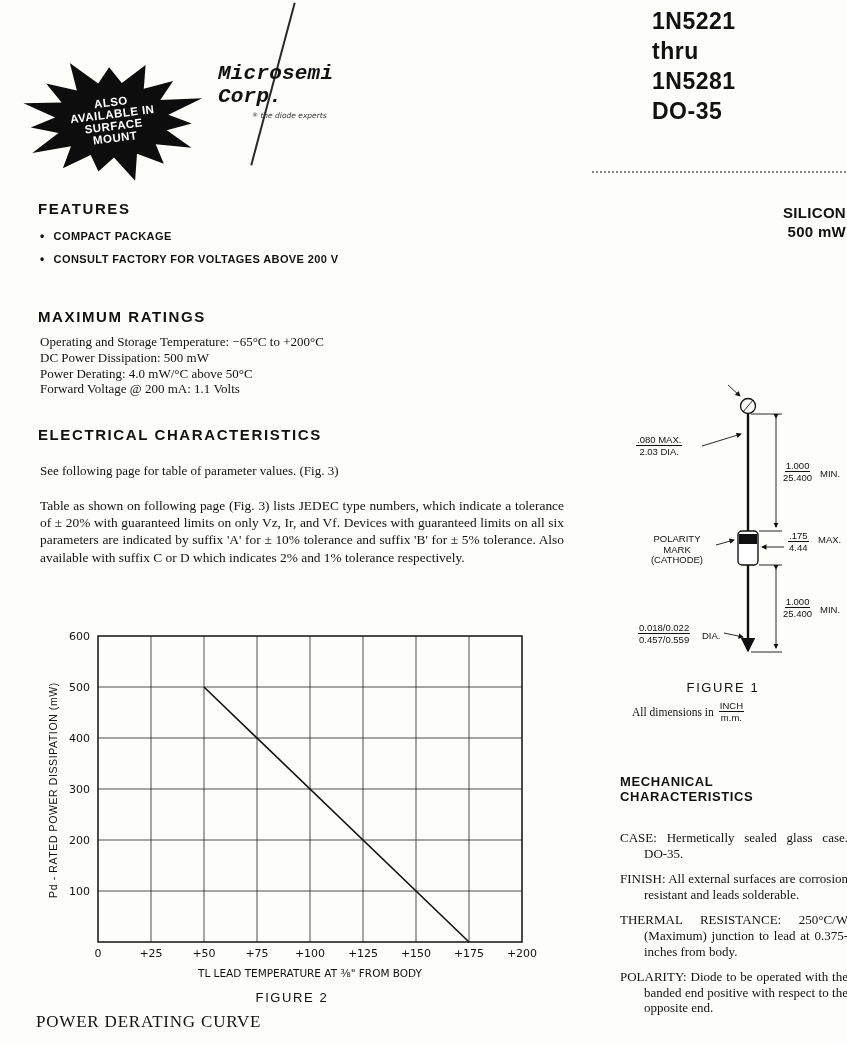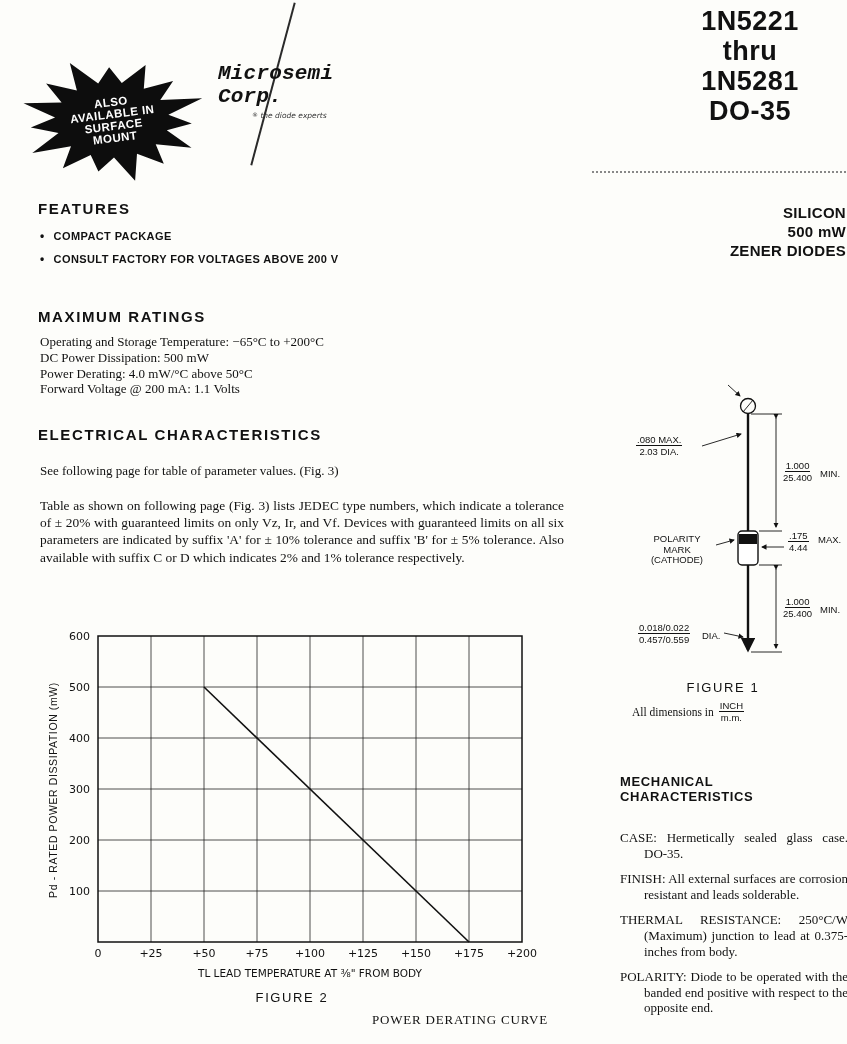--- a/index.html
+++ b/index.html
@@ -6,34 +6,34 @@
   body{background:#d9d9d9;font-family:"Liberation Serif",serif}
   .page{position:relative;width:847px;height:1044px;margin:0 auto;background:#fdfdfa;color:#111;overflow:hidden}
   .abs{position:absolute}
   
   .burst-text{text-align:center;color:#fff;font-family:"Liberation Sans",sans-serif;font-weight:700;
     font-size:11.5px;line-height:12px;letter-spacing:.5px;transform:rotate(-7deg)}
   .slash{width:2px;background:#2a2a2a;transform:rotate(15deg);transform-origin:center}
   .logo-name{font-family:Liberation Mono, monospace;font-style:italic;font-weight:700;font-size:21px;letter-spacing:.2px}
   .logo-tag{font-family:"DejaVu Sans",sans-serif;font-style:italic;font-size:7.5px;color:#333;margin-top:3px;margin-left:34px}
   .logo-tag .reg{font-size:6px;vertical-align:top}
-  .part-title{font-family:"Liberation Sans",sans-serif;font-weight:700;font-size:27px;line-height:30px;text-align:center;letter-spacing:.5px}
+  .part-title{font-family:"Liberation Sans",sans-serif;font-weight:700;font-size:23px;line-height:30px;text-align:left;letter-spacing:.5px}
   .dotted{border-top:2px dotted #888}
   .subtitle{font-family:"Liberation Sans",sans-serif;font-weight:700;font-size:15px;line-height:19px;text-align:right;letter-spacing:.3px}
   
   .h-sec{font-family:"Liberation Sans",sans-serif;font-weight:700;font-size:15px;letter-spacing:1.6px}
   .feat{font-family:"Liberation Sans",sans-serif;font-weight:700;font-size:11px;letter-spacing:.4px;margin-bottom:9px;white-space:nowrap}
   .feat .blt{margin-right:9px;font-size:12px}
   .body-text{font-size:13px;line-height:15.8px}
   .para{font-size:13.4px;line-height:17.2px;text-align:justify}
   
   .ytitle{position:absolute;left:-142px;top:161px;width:320px;height:14px;text-align:center;
     font-family:"Liberation Sans",sans-serif;font-size:10.5px;letter-spacing:.6px;transform:rotate(-90deg)}
   .figcap{font-family:"Liberation Sans",sans-serif;font-weight:400;font-size:13px;letter-spacing:1.6px;text-align:center}
-  .figsub{font-size:13px;letter-spacing:.8px;text-align:right}
+  .figsub{font-size:17px;letter-spacing:.8px;text-align:left}
   
   .dl{stroke:#111;stroke-width:.9}
   .frac{display:inline-flex;flex-direction:column;align-items:center;font-family:"Liberation Sans",sans-serif;
     font-size:9.5px;line-height:11px;color:#111}
   .frac .num{border-bottom:1px solid #111;padding:0 1px}
   .dimtxt{position:absolute;font-family:"Liberation Sans",sans-serif;font-size:9.5px;line-height:11px}
   .pol{position:absolute;font-family:"Liberation Sans",sans-serif;font-size:9.5px;line-height:10.5px;text-align:center}
   .dims-note{display:flex;align-items:center;gap:5px;font-size:11.5px}
   
   .mech-h{font-family:"Liberation Sans",sans-serif;font-weight:700;font-size:13px;line-height:15px;letter-spacing:.6px;margin-bottom:26px}
@@ -66,21 +66,20 @@
   <div class="abs part-title" style="left:652px;top:6px;width:196px">
     <div>1N5221</div>
     <div>thru</div>
     <div>1N5281</div>
     <div>DO-35</div>
   </div>
   <div class="abs dotted" style="left:592px;top:171px;width:254px"></div>
   <div class="abs subtitle" style="left:592px;top:203px;width:254px">
     <div>SILICON</div>
     <div>500 mW</div>
-    <div>ZENER DIODES</div>
   </div>
 
   <div class="abs h-sec" style="left:38px;top:200px">FEATURES</div>
   <div class="abs" style="left:40px;top:229px">
     <div class="feat"><span class="blt">•</span><span>COMPACT PACKAGE</span></div>
     <div class="feat"><span class="blt">•</span><span>CONSULT FACTORY FOR VOLTAGES ABOVE 200 V</span></div>
   </div>
 
   <div class="abs h-sec" style="left:38px;top:308px">MAXIMUM RATINGS</div>
   <div class="abs body-text" style="left:40px;top:334px;width:520px">

